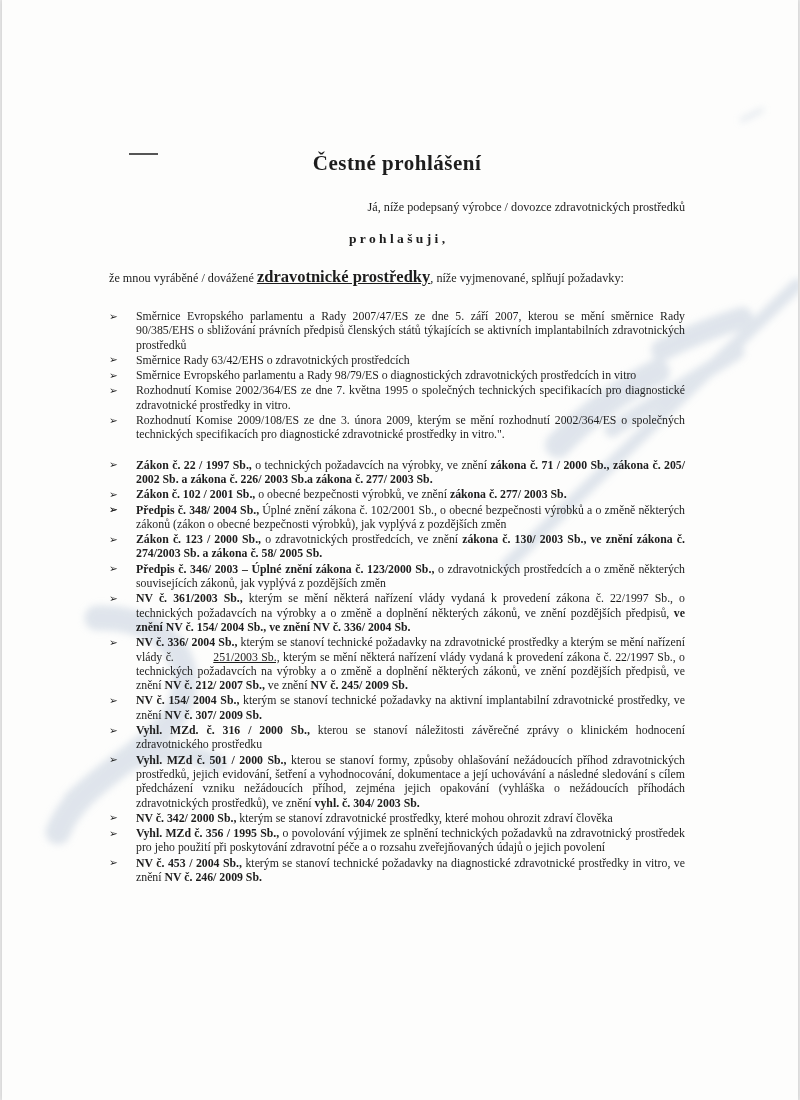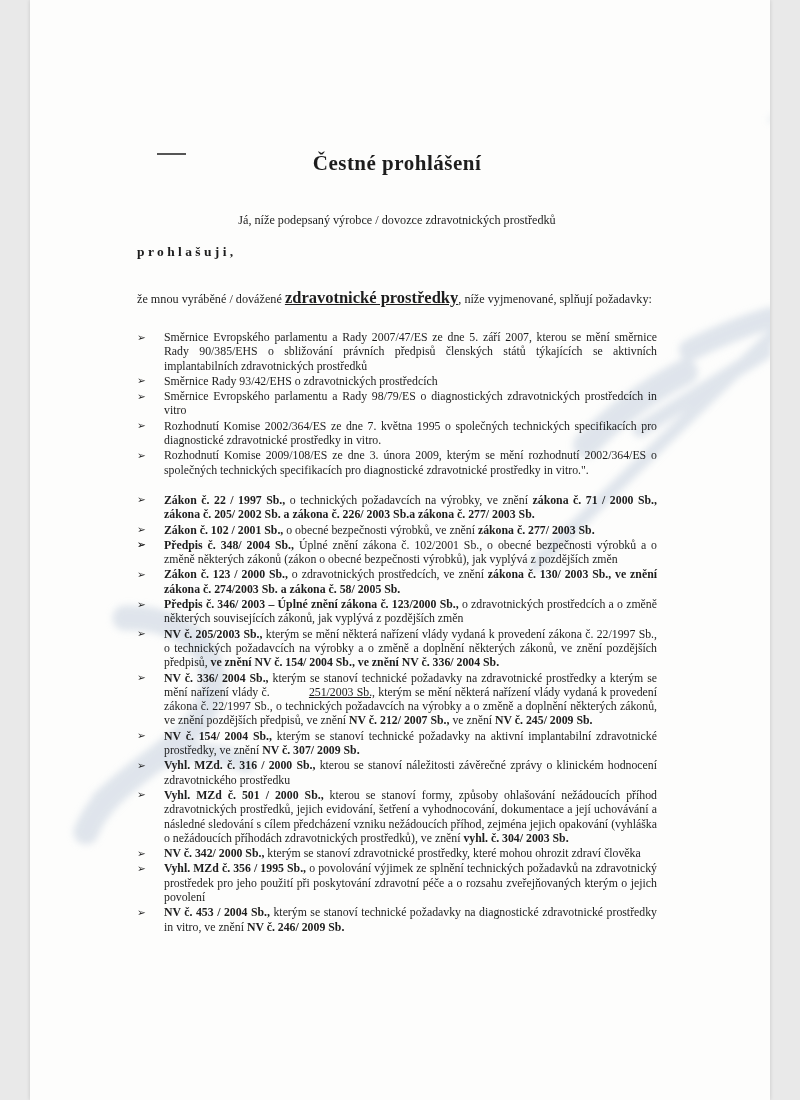--- a/index.html
+++ b/index.html
@@ -1,35 +1,35 @@
 <!DOCTYPE html>
 <html><head>
 <meta charset="utf-8">
 <style>
   html,body{margin:0;padding:0;background:#e9e9e9;}
   .page{
     position:relative;
-    width:740px;height:1100px;
+    width:796px;height:1100px;
     margin:0 auto;
     background:#fdfdfc;
     font-family:"Liberation Serif", serif;
     color:#1d1d1d;
     overflow:hidden;
     box-shadow:0 0 4px rgba(0,0,0,.15);
   }
   .watermark{position:absolute;left:0;top:0;pointer-events:none;}
   .content{position:relative;padding:150px 113px 0 107px;}
   .dash{position:absolute;left:127px;top:153px;width:29px;height:2px;background:#555;}
   .title{
     font-size:21px;font-weight:bold;text-align:center;
     letter-spacing:.5px;margin:0;line-height:26px;
   }
-  .intro{ text-align:center;font-size:12.2px;margin-top:37px;line-height:15px; }
-  .declare{ font-size:13.5px;font-weight:bold;margin-top:16px;line-height:16px; }
-  .lead{ font-size:12.2px;margin-top:28px;line-height:20px;white-space:nowrap; }
+  .intro{ text-align:right;font-size:12.2px;margin-top:24px;line-height:15px; }
+  .declare{ text-align:center;font-size:13.5px;font-weight:bold;margin-top:16px;line-height:16px; }
+  .lead{ font-size:12.2px;margin-top:20px;line-height:20px;white-space:nowrap; }
   .lead .emph{ font-size:16.5px;font-weight:bold;text-decoration:underline; }
   ul.legal{
     list-style:none;margin:0;padding:0;
     font-size:11.8px;line-height:14.3px;
     text-align:justify;text-align-last:left;
   }
   ul.eu{margin-top:21px;}
   ul.cz{margin-top:16px;}
   li.item{position:relative;padding-left:27px;margin-top:1px;}
   li.item .bullet{
@@ -67,37 +67,37 @@
     <h1 class="title">Čestné prohlášení</h1>
 
     <div class="intro">Já, níže podepsaný výrobce / dovozce zdravotnických prostředků</div>
 
     <div class="declare">p r o h l a š u j i ,</div>
 
     <div class="lead"><span>že mnou vyráběné / dovážené </span><span class="emph">zdravotnické prostředky</span><span>, níže vyjmenované, splňují požadavky:</span></div>
 
     <ul class="legal eu">
         <li class="item"><span class="bullet">➢</span><span><span>Směrnice Evropského parlamentu a Rady 2007/47/ES ze dne 5. září 2007, kterou se mění směrnice Rady 90/385/EHS o sbližování právních předpisů členských států týkajících se aktivních implantabilních zdravotnických prostředků</span></span></li>
-        <li class="item"><span class="bullet">➢</span><span><span>Směrnice Rady 93/42/EHS o zdravotnických prostředcích</span></span></li>
+        <li class="item"><span class="bullet">➢</span><span><span>Směrnice Rady 63/42/EHS o zdravotnických prostředcích</span></span></li>
         <li class="item"><span class="bullet">➢</span><span><span>Směrnice Evropského parlamentu a Rady 98/79/ES o diagnostických zdravotnických prostředcích in vitro</span></span></li>
         <li class="item"><span class="bullet">➢</span><span><span>Rozhodnutí Komise 2002/364/ES ze dne 7. května 1995 o společných technických specifikacích pro diagnostické zdravotnické prostředky in vitro.</span></span></li>
         <li class="item"><span class="bullet">➢</span><span><span>Rozhodnutí Komise 2009/108/ES ze dne 3. února 2009, kterým se mění rozhodnutí 2002/364/ES o společných technických specifikacích pro diagnostické zdravotnické prostředky in vitro.".</span></span></li>
       </ul>
 
     <ul class="legal cz">
         <li class="item"><span class="bullet">➢</span><span><span class="b">Zákon č. 22 / 1997 Sb.,</span><span> o technických požadavcích na výrobky, ve znění </span><span class="b">zákona č. 71 / 2000 Sb., zákona č. 205/ 2002 Sb. a zákona č. 226/ 2003 Sb.a zákona č. 277/ 2003 Sb.</span></span></li>
         <li class="item"><span class="bullet">➢</span><span><span class="b">Zákon č. 102 / 2001 Sb.,</span><span> o obecné bezpečnosti výrobků, ve znění </span><span class="b">zákona č. 277/ 2003 Sb.</span></span></li>
         <li class="item"><span class="bullet">➢</span></li>
         <li class="item"><span class="bullet">➢</span><span><span class="b">Předpis č. 348/ 2004 Sb.,</span><span> Úplné znění zákona č. 102/2001 Sb., o obecné bezpečnosti výrobků a o změně některých zákonů (zákon o obecné bezpečnosti výrobků), jak vyplývá z pozdějších změn</span></span></li>
         <li class="item"><span class="bullet">➢</span><span><span class="b">Zákon č. 123 / 2000 Sb.,</span><span> o zdravotnických prostředcích, ve znění </span><span class="b">zákona č. 130/ 2003 Sb., ve znění zákona č. 274/2003 Sb. a zákona č. 58/ 2005 Sb.</span></span></li>
         <li class="item"><span class="bullet">➢</span><span><span class="b">Předpis č. 346/ 2003 – Úplné znění zákona č. 123/2000 Sb.,</span><span> o zdravotnických prostředcích a o změně některých souvisejících zákonů, jak vyplývá z pozdějších změn</span></span></li>
-        <li class="item"><span class="bullet">➢</span><span><span class="b">NV č. 205/2003 Sb.,</span><span> kterým se mění některá nařízení vlády vydaná k provedení zákona č. 22/1997 Sb., o technických požadavcích na výrobky a o změně a doplnění některých zákonů, ve znění pozdějších předpisů, </span><span class="b">ve znění NV č. 154/ 2004 Sb., ve znění NV č. 336/ 2004 Sb.</span></span></li>
+        <li class="item"><span class="bullet">➢</span><span><span class="b">NV č. 361/2003 Sb.,</span><span> kterým se mění některá nařízení vlády vydaná k provedení zákona č. 22/1997 Sb., o technických požadavcích na výrobky a o změně a doplnění některých zákonů, ve znění pozdějších předpisů, </span><span class="b">ve znění NV č. 154/ 2004 Sb., ve znění NV č. 336/ 2004 Sb.</span></span></li>
         <li class="item"><span class="bullet">➢</span><span><span class="b">NV č. 336/ 2004 Sb.,</span><span> kterým se stanoví technické požadavky na zdravotnické prostředky a kterým se mění nařízení vlády č. </span><span class="u">251/2003 Sb.,</span><span> kterým se mění některá nařízení vlády vydaná k provedení zákona č. 22/1997 Sb., o technických požadavcích na výrobky a o změně a doplnění některých zákonů, ve znění pozdějších předpisů, ve znění </span><span class="b">NV č. 212/ 2007 Sb.,</span><span> ve znění </span><span class="b">NV č. 245/ 2009 Sb.</span></span></li>
         <li class="item"><span class="bullet">➢</span><span><span class="b">NV č. 154/ 2004 Sb.,</span><span> kterým se stanoví technické požadavky na aktivní implantabilní zdravotnické prostředky, ve znění </span><span class="b">NV č. 307/ 2009 Sb.</span></span></li>
         <li class="item"><span class="bullet">➢</span><span><span class="b">Vyhl. MZd. č. 316 / 2000 Sb.,</span><span> kterou se stanoví náležitosti závěrečné zprávy o klinickém hodnocení zdravotnického prostředku</span></span></li>
         <li class="item"><span class="bullet">➢</span><span><span class="b">Vyhl. MZd č. 501 / 2000 Sb.,</span><span> kterou se stanoví formy, způsoby ohlašování nežádoucích příhod zdravotnických prostředků, jejich evidování, šetření a vyhodnocování, dokumentace a její uchovávání a následné sledování s cílem předcházení vzniku nežádoucích příhod, zejména jejich opakování (vyhláška o nežádoucích příhodách zdravotnických prostředků), ve znění </span><span class="b">vyhl. č. 304/ 2003 Sb.</span></span></li>
         <li class="item"><span class="bullet">➢</span><span><span class="b">NV č. 342/ 2000 Sb.,</span><span> kterým se stanoví zdravotnické prostředky, které mohou ohrozit zdraví člověka</span></span></li>
-        <li class="item"><span class="bullet">➢</span><span><span class="b">Vyhl. MZd č. 356 / 1995 Sb.,</span><span> o povolování výjimek ze splnění technických požadavků na zdravotnický prostředek pro jeho použití při poskytování zdravotní péče a o rozsahu zveřejňovaných kterým o jejich povolení</span></span></li>
+        <li class="item"><span class="bullet">➢</span><span><span class="b">Vyhl. MZd č. 356 / 1995 Sb.,</span><span> o povolování výjimek ze splnění technických požadavků na zdravotnický prostředek pro jeho použití při poskytování zdravotní péče a o rozsahu zveřejňovaných údajů o jejich povolení</span></span></li>
         <li class="item"><span class="bullet">➢</span><span><span class="b">NV č. 453 / 2004 Sb.,</span><span> kterým se stanoví technické požadavky na diagnostické zdravotnické prostředky in vitro, ve znění </span><span class="b">NV č. 246/ 2009 Sb.</span></span></li>
       </ul>
 
   </div>
 </div>
 
 </body></html>

